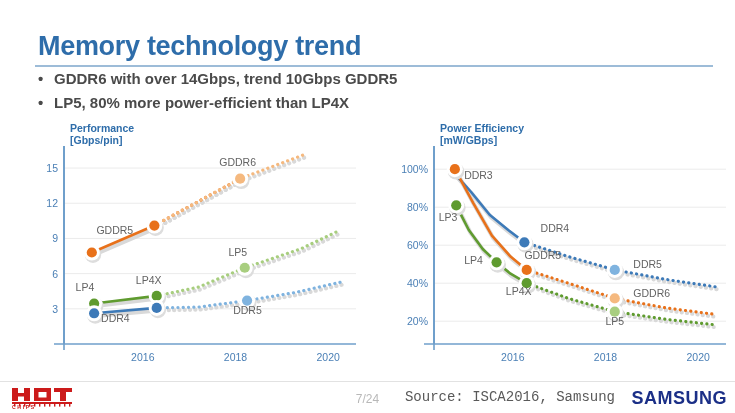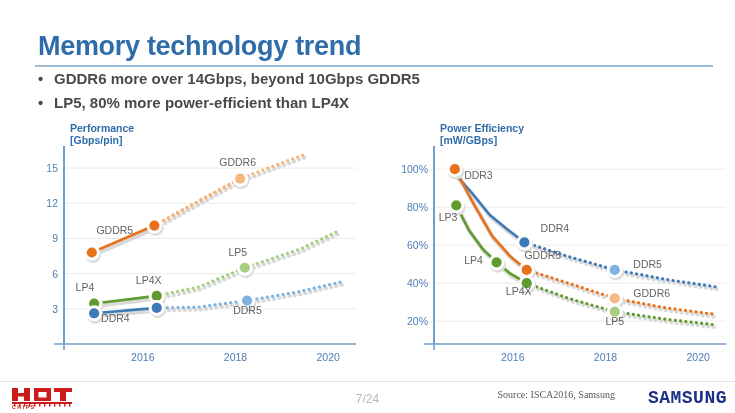--- a/index.html
+++ b/index.html
@@ -45,43 +45,42 @@
   }
   .hotchips{
     position:absolute;left:8px;top:386px;width:100px;height:24px;
   }
   .pagenum{
     position:absolute;left:0;top:392px;width:735px;text-align:center;
     font-size:12px;color:#b8b8b8;
   }
   .source{
     position:absolute;right:120px;top:389px;
-    font-size:10px;color:#595959;
-    font-family:Liberation Serif, serif;
+    font-size:14px;color:#595959;
+    font-family:Liberation Mono, monospace;
     white-space:nowrap;
   }
   .samsung{
     position:absolute;right:8px;top:388px;
     font-size:18px;font-weight:bold;color:#1b2f87;
     letter-spacing:0.5px;
-    font-family:Liberation Mono, monospace;
   }
 </style>
 </head>
 <body>
 
 <div class="slide">
 
   <div class="title">Memory technology trend</div>
   <div class="title-rule"></div>
 
   <div class="bullets">
     <div class="bullet">
       <span class="dot">•</span>
-      <span class="txt">GDDR6 more over 14Gbps, beyond 10Gbps GDDR5</span>
+      <span class="txt">GDDR6 with over 14Gbps, trend 10Gbps GDDR5</span>
     </div>
     <div class="bullet">
       <span class="dot">•</span>
       <span class="txt">LP5, 80% more power-efficient than LP4X</span>
     </div>
   </div>
 
   <div class="chart" id="chart-left">
       <svg width="340" height="258" viewBox="0 0 340 258">
         <line x1="42" x2="334" y1="190.8148148148148" y2="190.8148148148148" stroke="#ebebeb" stroke-width="1"></line>

